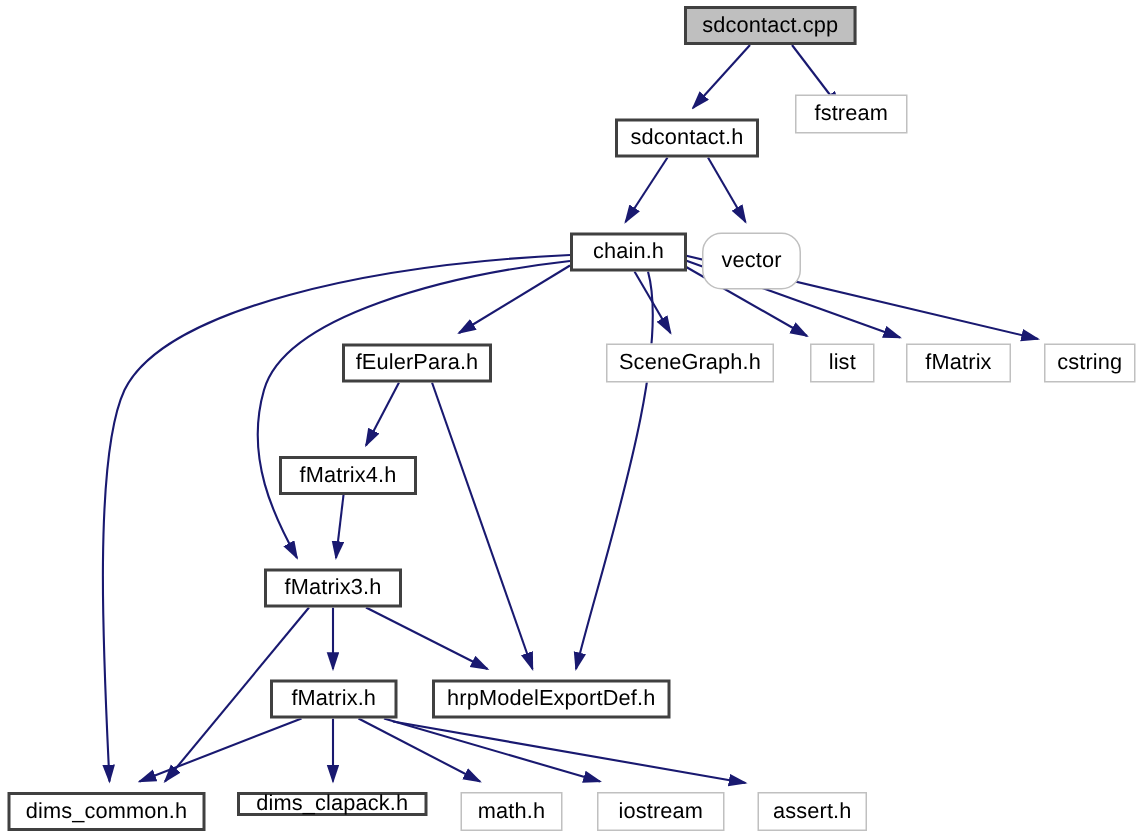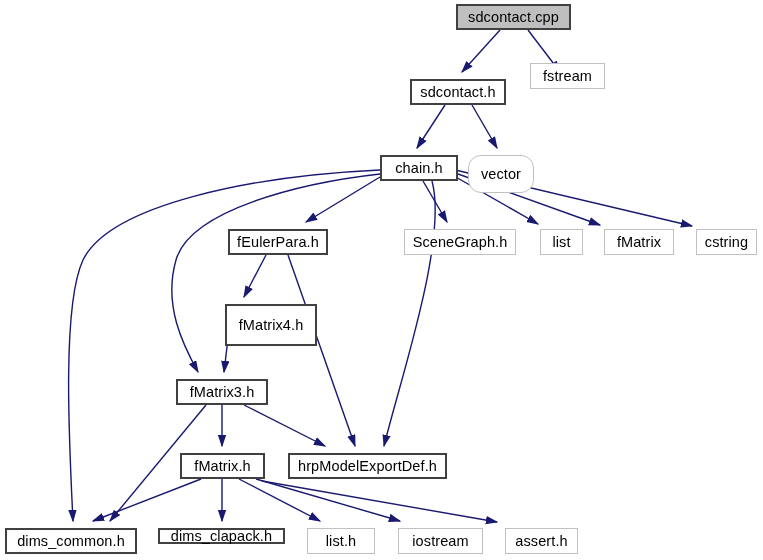--- a/index.html
+++ b/index.html
@@ -110,40 +110,40 @@
       </div>
       <div class="node system" style="left: 540px; top: 229px; width: 43px; height: 26px;">
         <span class="node-label">list</span>
       </div>
       <div class="node system" style="left: 604px; top: 229px; width: 70px; height: 26px;">
         <span class="node-label">fMatrix</span>
       </div>
       <div class="node system" style="left: 696px; top: 229px; width: 61px; height: 26px;">
         <span class="node-label">cstring</span>
       </div>
-      <div class="node local" style="left: 186px; top: 304px; width: 92px; height: 42px; margin-left: 39px;">
+      <div class="node local" style="left: 186px; top: 304px; width: 92px; height: 26px;">
         <span class="node-label">fMatrix4.h</span>
       </div>
       <div class="node local" style="left: 176px; top: 379px; width: 92px; height: 26px;">
         <span class="node-label">fMatrix3.h</span>
       </div>
       <div class="node local" style="left: 180px; top: 453px; width: 85px; height: 26px; justify-content: center;">
         <span class="node-label">fMatrix.h</span>
       </div>
       <div class="node local" style="left: 288px; top: 453px; width: 159px; height: 26px;">
         <span class="node-label">hrpModelExportDef.h</span>
       </div>
       <div class="node local" style="left: 5px; top: 528px; width: 132px; height: 26px;">
         <span class="node-label">dims_common.h</span>
       </div>
       <div class="node local" style="left: 158px; top: 528px; width: 127px; height: 16px;">
         <span class="node-label">dims_clapack.h</span>
       </div>
       <div class="node system" style="left: 307px; top: 528px; width: 68px; height: 26px;">
-        <span class="node-label">list.h</span>
+        <span class="node-label">math.h</span>
       </div>
       <div class="node system" style="left: 398px; top: 528px; width: 85px; height: 26px; align-items: center;">
         <span class="node-label">iostream</span>
       </div>
       <div class="node system" style="left: 505px; top: 528px; width: 73px; height: 26px;">
         <span class="node-label">assert.h</span>
       </div>
     </div>
 
 </div>

